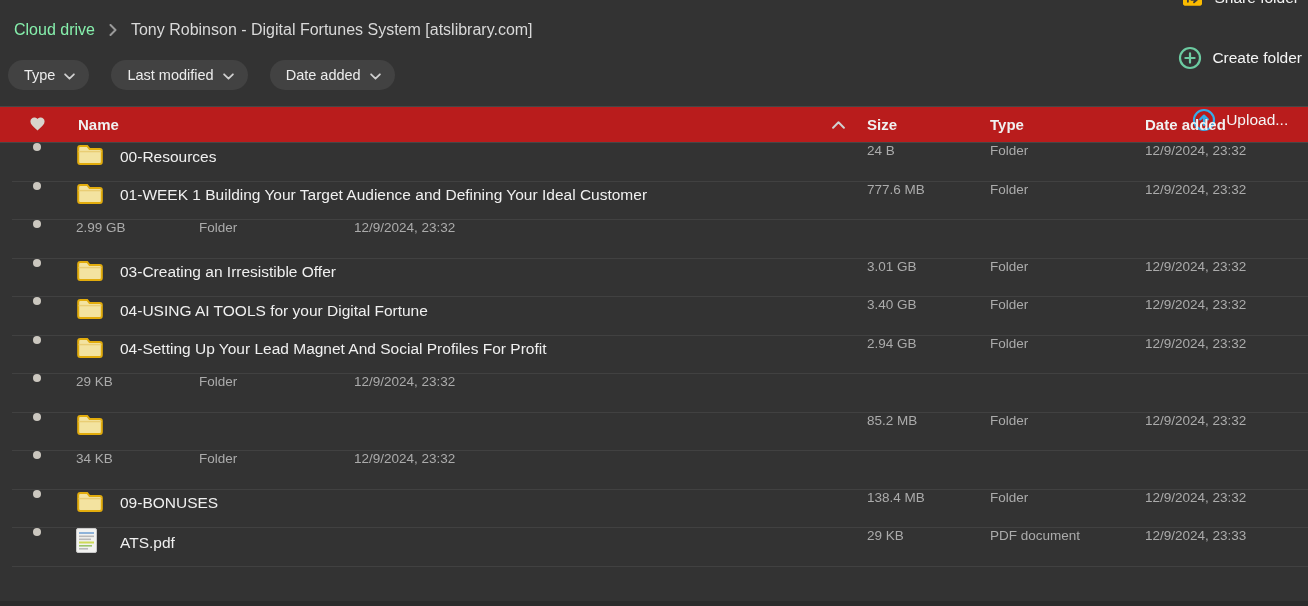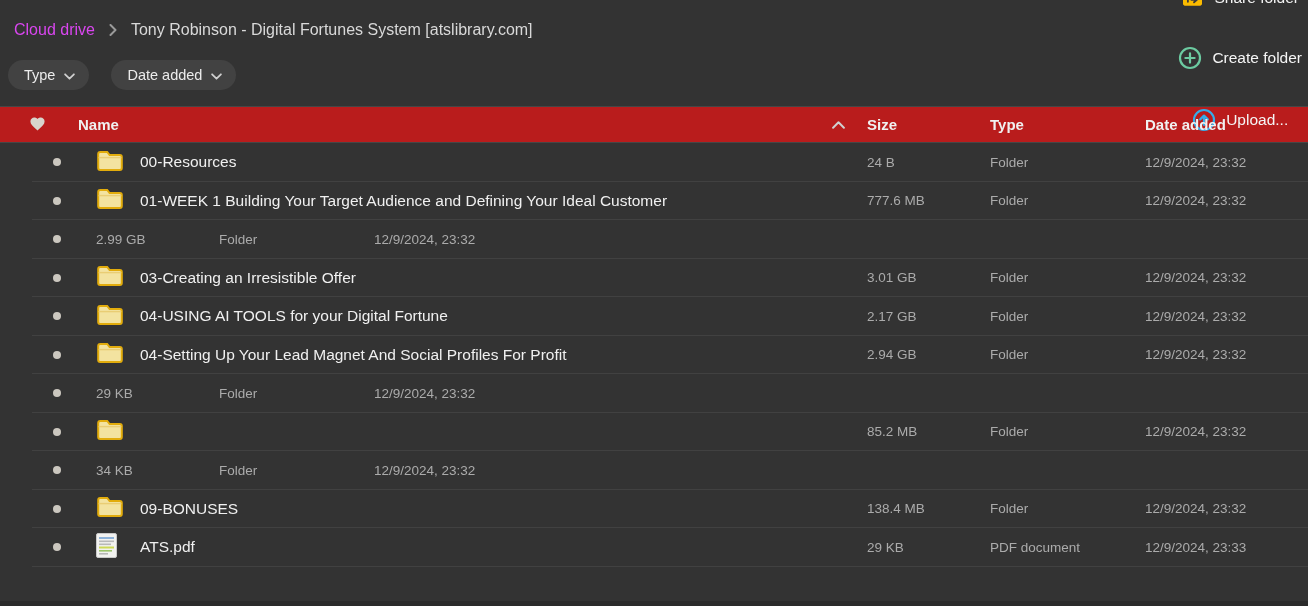--- a/index.html
+++ b/index.html
@@ -13,21 +13,21 @@
 
   
   .topbar {
     height:56px;
     display:flex;
     align-items:center;
     justify-content:space-between;
     padding:4px 4px 0 14px;
   }
   .breadcrumb { display:flex; align-items:center; gap:14px; font-size:16px; white-space:nowrap; }
-  .breadcrumb .root { color:#d946ef; cursor:pointer; }
+  .breadcrumb .root { color:#86efac; cursor:pointer; }
   .breadcrumb .current { color:#d9d9d9; }
   .crumb-sep { display:flex; align-items:center; }
 
   .toolbar { display:flex; align-items:center; gap:38px; padding-right:2px; overflow:hidden;flex-direction:column; }
   .tool-btn {
     display:flex; align-items:center; gap:10px;
     font-size:15.5px; color:#f5f5f5; cursor:pointer; white-space:nowrap;
   }
   .tool-btn svg { display:block; }
 
@@ -50,21 +50,21 @@
   .col-name { flex:1 1 auto; display:flex; align-items:center; min-width:0; }
   .col-size { width:123px; flex:none; }
   .col-type { width:155px; flex:none; }
   .col-date { width:163px; flex:none; }
 
   .thead .heart { margin-left:29px; }
   .thead .name-label { margin-left:2px; }
   .thead .sort-arrow { margin-left:auto; padding-right:22px; display:flex; align-items:center; cursor:pointer; }
 
   .row {
-    height:38.5px; display:flex; align-items:center; position:relative; cursor:pointer;margin-left:20px;
+    height:38.5px; display:flex; align-items:flex-start; position:relative; cursor:pointer;
   }
   .row::after {
     content:''; position:absolute; left:12px; right:0; bottom:0; height:1px; background:#414141;
   }
   .row .dot {
     width:8px; height:8px; border-radius:50%; background:#cbc7bf; margin-left:33px;
   }
   .cell-icon { width:44px; flex:none; display:flex; align-items:center; }
   .row .fname {
     font-size:15.5px; color:#f0f0f0; white-space:nowrap; overflow:hidden; text-overflow:ellipsis;
@@ -134,20 +134,28 @@
 <div class="filters">
   <div class="chip">
     <span>Type</span>
     <span>
       <svg width="11" height="7" viewBox="0 0 10 6">
           <path d="M1 1 L5 5 L9 1" stroke="#cfcfcf" stroke-width="1.6" fill="none" stroke-linecap="round" stroke-linejoin="round"></path>
         </svg>
     </span>
   </div>
   <div class="chip">
+    <span>Last modified</span>
+    <span>
+      <svg width="11" height="7" viewBox="0 0 10 6">
+          <path d="M1 1 L5 5 L9 1" stroke="#cfcfcf" stroke-width="1.6" fill="none" stroke-linecap="round" stroke-linejoin="round"></path>
+        </svg>
+    </span>
+  </div>
+  <div class="chip">
     <span>Date added</span>
     <span>
       <svg width="11" height="7" viewBox="0 0 10 6">
           <path d="M1 1 L5 5 L9 1" stroke="#cfcfcf" stroke-width="1.6" fill="none" stroke-linecap="round" stroke-linejoin="round"></path>
         </svg>
     </span>
   </div>
 </div>
 
 <div class="thead">
@@ -249,21 +257,21 @@
         <span>
           <svg width="28" height="23" viewBox="0 0 28 23">
             <path d="M2.2 5 C2.2 3.9 3.1 3 4.2 3 h7 l2.4 3 H23.8 c1.1 0 2 .9 2 2 v11 c0 1.1-.9 2-2 2 H4.2 c-1.1 0-2-.9-2-2 Z" fill="#F3E3A0" stroke="#E2AC0C" stroke-width="2"></path>
             <path d="M2.6 8.6 H25.4" stroke="#E9CD74" stroke-width="1.4"></path>
           </svg>
         </span>
 
       </span>
       <span class="fname">04-USING AI TOOLS for your Digital Fortune</span>
     </div>
-    <div class="col-size sub">2.17 GB</div>
+    <div class="col-size sub">3.40 GB</div>
     <div class="col-type sub">Folder</div>
     <div class="col-date sub">12/9/2024, 23:32</div>
   </div>
     <div class="row">
     <div class="col-fav">
       <span class="dot"></span>
     </div>
     <div class="col-name">
       <span class="cell-icon">
         <span>

